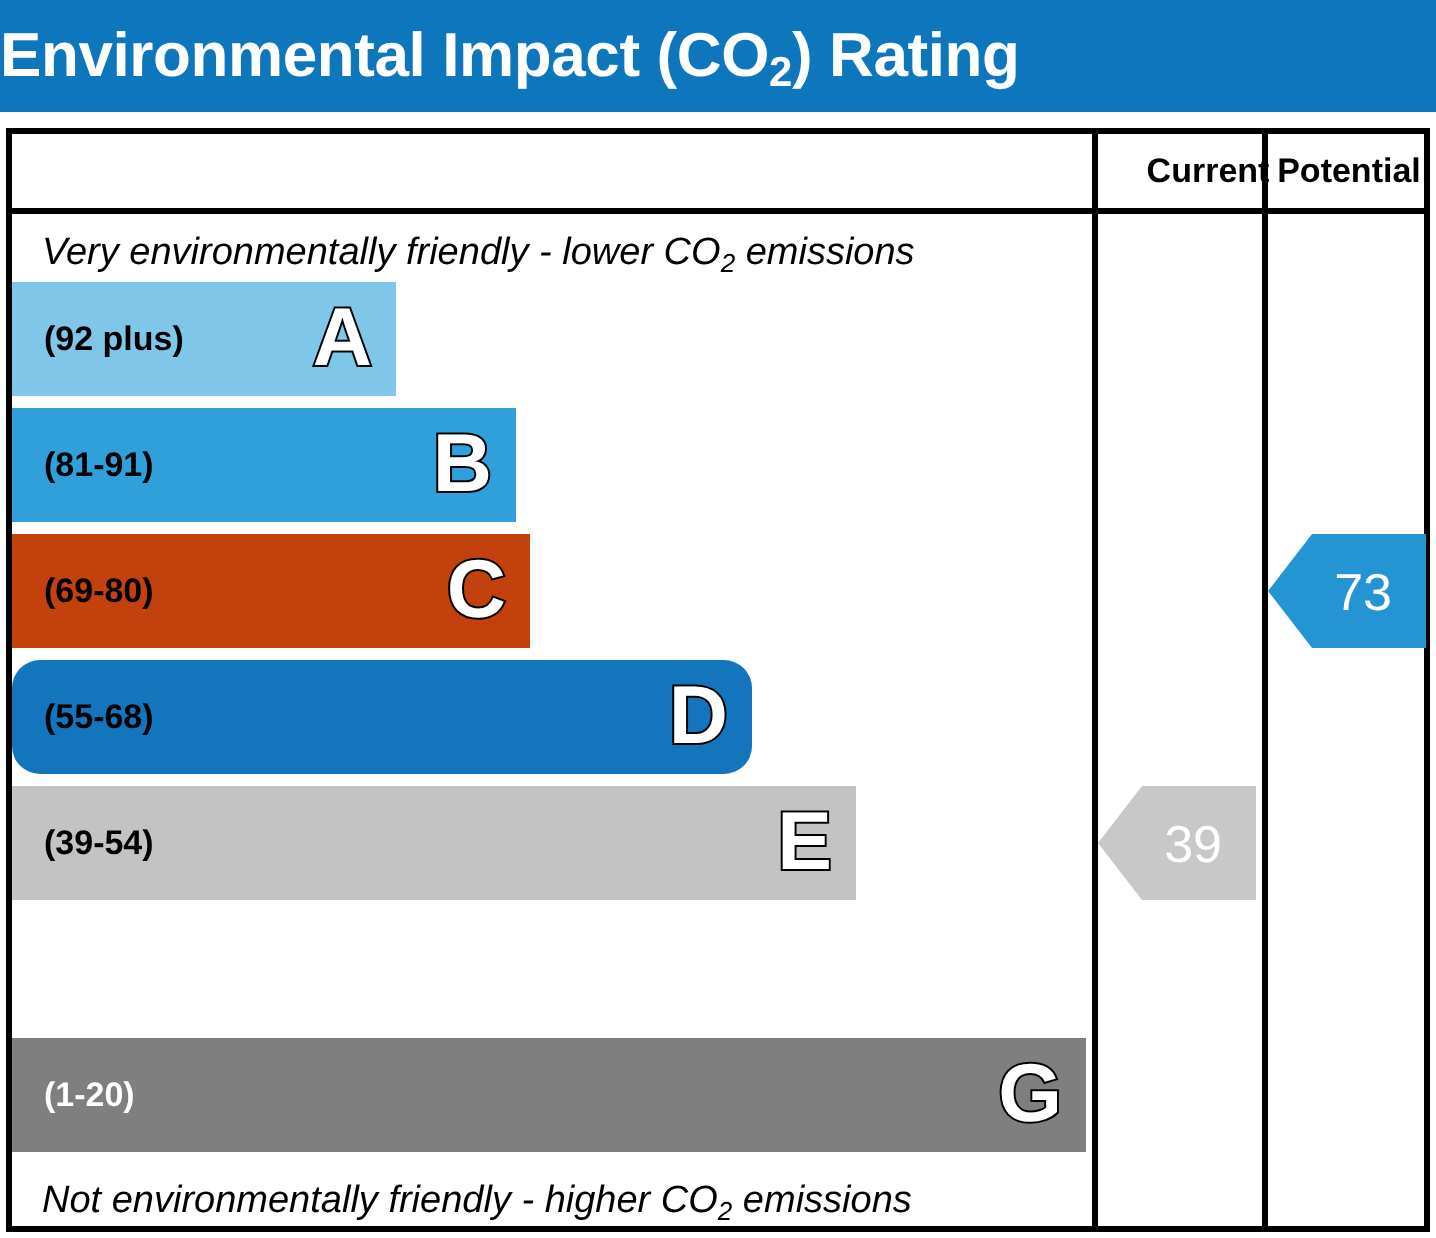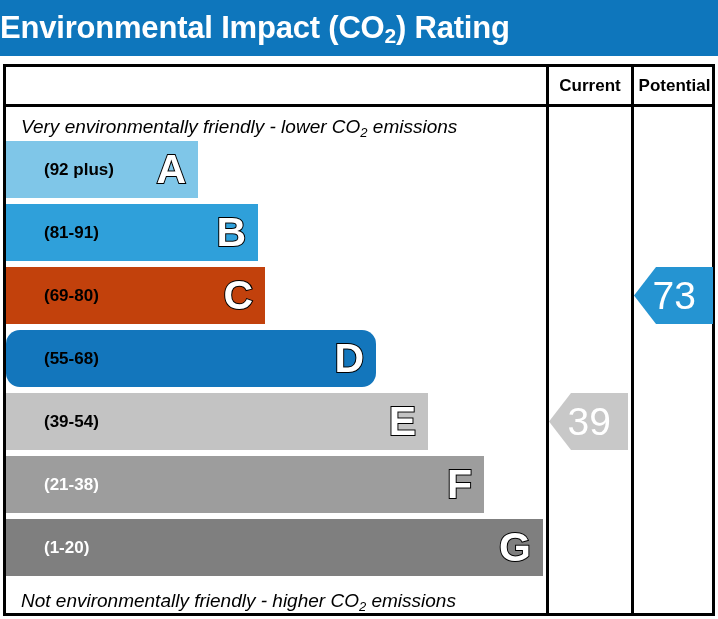--- a/index.html
+++ b/index.html
@@ -84,21 +84,21 @@
     position: absolute;
     top: 0;
     height: 37px;
     display: flex;
     align-items: center;
     justify-content: center;
     font-size: 17px;
     font-weight: bold;
     color: #000000;
   }
-  #head-current   { left: 543px; width: 82px; }
+  #head-current   { left: 557px; width: 82px; }
   #head-potential { left: 628px; width: 81px; }
 
   
   #bands-panel {
     position: absolute;
     left: 0;
     top: 40px;
     width: 540px;
     height: 509px;
   }
@@ -124,21 +124,21 @@
     position: absolute;
     left: 0;
     height: 57px;
     display: flex;
     align-items: center;
     box-sizing: border-box;
   }
   .band-range {
     font-size: 17px;
     font-weight: bold;
-    padding-left: 38px;
+    padding-left: 16px;
     white-space: nowrap;
   }
   .band-letter {
     position: absolute;
     right: 12px;
     top: 50%;
     transform: translateY(-52%);
     font-size: 41px;
     font-weight: bold;
     color: #ffffff;
@@ -151,21 +151,21 @@
   .rating-arrow {
     position: absolute;
     height: 57px;
     display: flex;
     align-items: center;
     justify-content: flex-end;
     clip-path: polygon(22px 0, 100% 0, 100% 100%, 22px 100%, 0 50%);
     box-sizing: border-box;
   }
   .rating-value {
-    font-size: 39px;
+    font-size: 26px;
     color: #ffffff;
     padding-right: 17px;
     line-height: 1;
   }
 </style>
 </head>
 <body>
 
 <div id="epc-root">
 
@@ -199,24 +199,20 @@
           <span class="band-letter">C</span>
         </div>
         <div class="band" style="top: 223px; width: 370px; background: rgb(19, 118, 188); border-radius: 14px;">
           <span class="band-range" style="color: rgb(0, 0, 0);">(55-68)</span>
           <span class="band-letter">D</span>
         </div>
         <div class="band" style="top: 286px; width: 422px; background: rgb(195, 195, 195);">
           <span class="band-range" style="color: rgb(0, 0, 0);">(39-54)</span>
           <span class="band-letter">E</span>
         </div>
-        <div class="band" style="top: 349px; width: 478px; background: rgb(157, 157, 157);">
-          <span class="band-range" style="color: rgb(255, 255, 255);">(21-38)</span>
-          <span class="band-letter">F</span>
-        </div>
         <div class="band" style="top: 412px; width: 537px; background: rgb(127, 127, 127);">
           <span class="band-range" style="color: rgb(255, 255, 255);">(1-20)</span>
           <span class="band-letter">G</span>
         </div>
         <div class="rating-arrow" style="left: 543px; width: 79px; top: 286px; background: rgb(200, 200, 200);">
           <span class="rating-value">39</span>
         </div>
         <div class="rating-arrow" style="left: 628px; width: 79px; top: 160px; background: rgb(37, 148, 210);">
           <span class="rating-value">73</span>
         </div>

